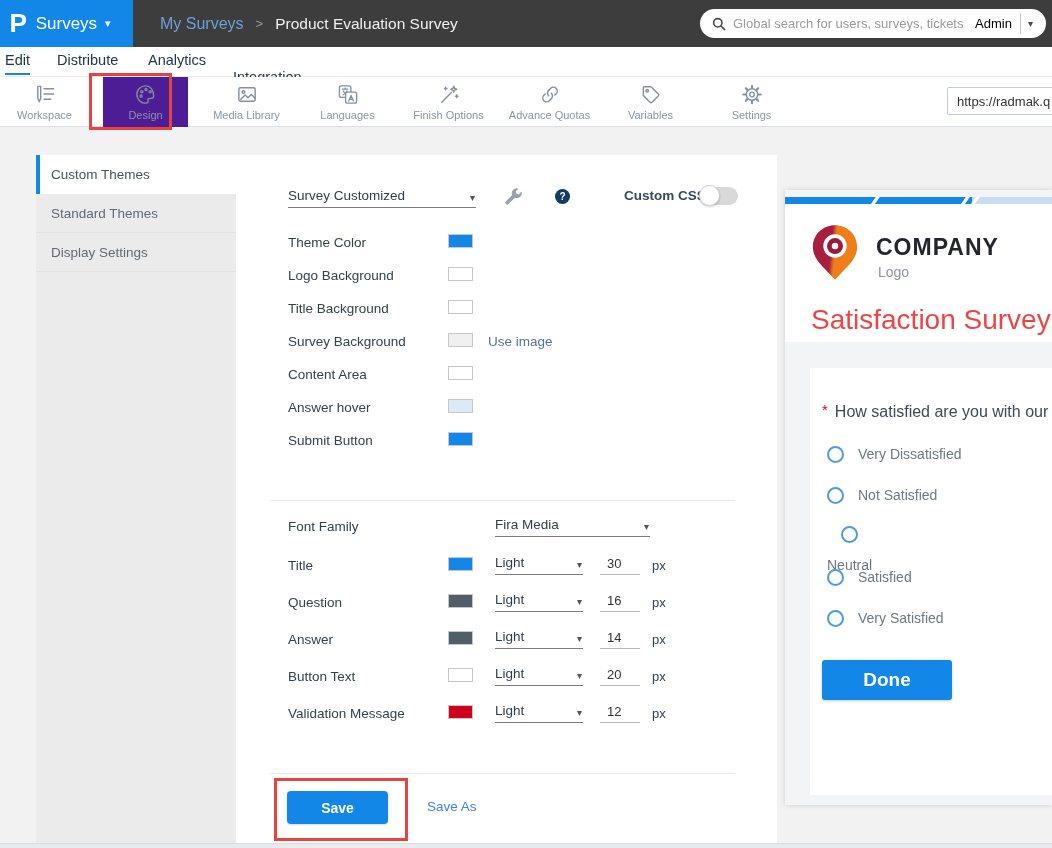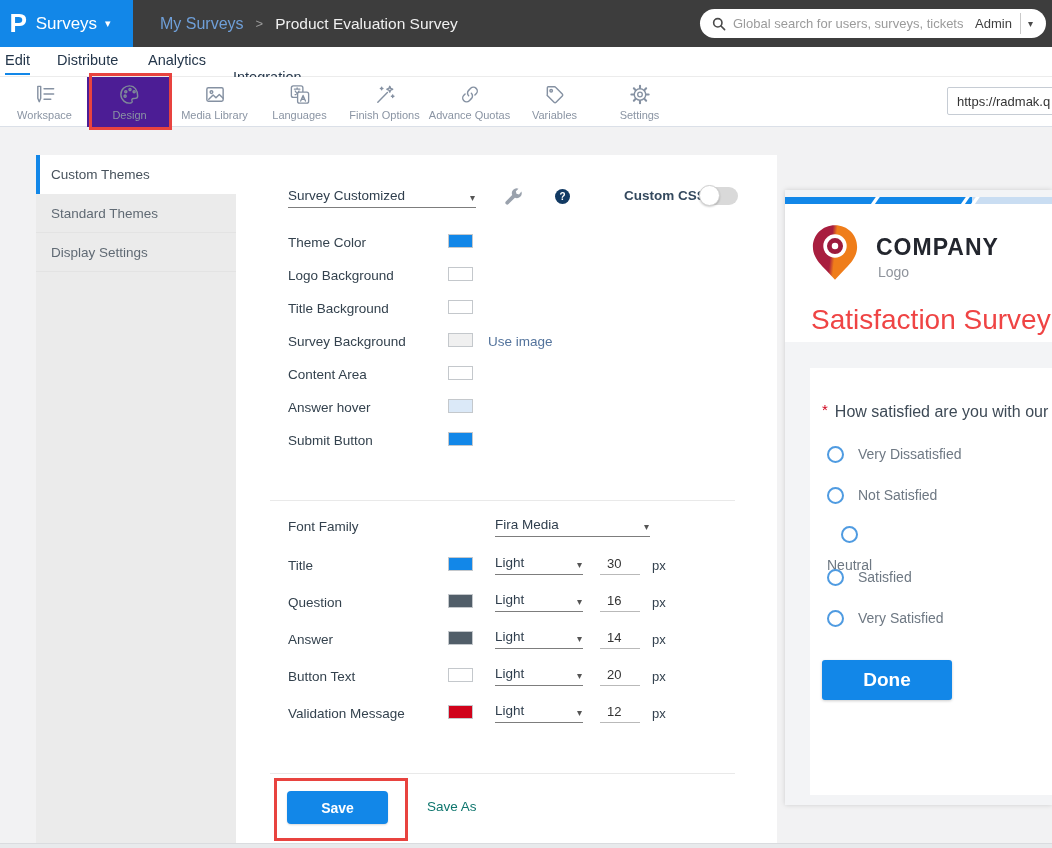--- a/index.html
+++ b/index.html
@@ -15,30 +15,30 @@
   .p-logo { margin-left:10px; color:#fff; font-size:25px; font-weight:bold; line-height:1; transform:scaleX(1.05); }
   .product-name { color:#fff; font-size:17px; font-weight:500; margin-left:9px; }
   .logoblock .caret { color:#fff; font-size:11px; margin-left:8px; }
   .breadcrumb { position:absolute; left:160px; top:0; height:47px; display:flex; align-items:center; gap:12px; }
   .bc-parent { color:#6f9fd8; font-size:16px; cursor:pointer; }
   .bc-sep { color:#9a9a9a; font-size:13px; }
   .bc-current { color:#f0f0f0; font-size:15.5px; }
   .search-pill { position:absolute; left:700px; top:9px; width:346px; height:29px; background:#fff; border-radius:15px; display:flex; align-items:center; padding:0 6px 0 11px; }
   .search-pill input { flex:1; border:none; outline:none; font-size:13px; color:#444; background:transparent; font-family:inherit; }
   .search-pill input::placeholder { color:#9b9b9b; }
-  .admin-label { font-size:13px; color:#404040; margin:0 8px 0 4px; cursor:pointer; }
+  .admin-label { font-size:13px; color:#000000; margin:0 8px 0 4px; cursor:pointer; }
   .pill-divider { width:1px; height:21px; background:#c9c9c9; }
   .admin-caret { color:#4a4a4a; font-size:10px; padding:0 7px; cursor:pointer; }
   
   .navbar { position:absolute; left:0; top:47px; width:1052px; height:30px; background:#fff; border-bottom:1px solid #ececec; }
   .nav-item { position:absolute; top:5px; font-size:14.5px; color:#24364a; cursor:pointer; padding-bottom:5px; }
   .nav-item.active { border-bottom:2px solid #1287e8; }
   
   .toolbar { position:absolute; left:0; top:77px; width:1052px; height:50px; background:#fff; border-bottom:1px solid #dbe0e8; }
-  .tb-items { position:absolute; left:2px; top:0; display:flex; }
+  .tb-items { position:absolute; left:2px; top:0; display:flex;gap:16px; }
   .tb-item { width:85px; height:50px; display:flex; flex-direction:column; align-items:center; justify-content:center; gap:3px; cursor:pointer; }
   .tb-item.active { background:#4c1d95; }
   .tb-item svg { display:block; }
   .tb-label { font-size:11px; color:#8a94a3; white-space:nowrap; }
   .anno { position:absolute; border:3px solid #e8433f; z-index:6; pointer-events:none; }
   .anno-design { left:89px; top:-4px; width:83px; height:57px; }
   .url-box { position:absolute; left:947px; top:10px; width:120px; height:28px; border:1px solid #c6ccd4; border-radius:2px; display:flex; align-items:center; padding-left:9px; overflow:hidden; }
   .url-box span { font-size:13px; color:#333; white-space:nowrap; }
   
   .sidebar { position:absolute; left:36px; top:155px; width:200px; height:689px; background:#ebebeb; }
@@ -67,21 +67,21 @@
   .ff-row .row-label { position:absolute; left:0; top:2px; }
   .ff-select { position:absolute; left:207px; top:0; width:155px; }
   .f-row { position:absolute; left:52px; width:470px; height:24px; }
   .f-row .row-label { position:absolute; left:0; top:3px; }
   .f-row .swatch { top:2px; }
   .weight-select { position:absolute; left:207px; top:0; width:88px; }
   .size-input { position:absolute; left:312px; top:0; width:40px; border:none; border-bottom:1px solid #b9b9b9; font-size:13px; color:#333; padding:1px 2px 3px 7px; outline:none; font-family:inherit; background:transparent; }
   .unit { position:absolute; left:364px; top:3px; font-size:13px; color:#33414e; }
   .save-btn { position:absolute; left:51px; top:636px; width:101px; height:33px; background:#1287e8; color:#fff; border:none; border-radius:4px; font-size:14px; font-weight:bold; font-family:inherit; cursor:pointer; box-shadow:0 1px 2px rgba(0,0,0,.15); }
   .anno-save { left:38px; top:623px; width:134px; height:63px; }
-  .save-as { position:absolute; left:191px; top:644px; font-size:13.5px; color:#0f766e; cursor:pointer; }
+  .save-as { position:absolute; left:191px; top:644px; font-size:13.5px; color:#3b82f6; cursor:pointer; }
   
   .preview { position:absolute; left:785px; top:190px; width:267px; height:615px; background:#f3f4f6; box-shadow:0 0 5px rgba(0,0,0,.15); }
   .progress { position:absolute; left:0; top:7px; width:100%; height:7px; background:#c9ddf2; overflow:hidden; }
   .progress .pfill { position:absolute; left:0; top:0; height:100%; background:#1287e8; }
   .progress .slash { position:absolute; top:-2px; width:4px; height:12px; background:#fff; transform:skewX(-35deg); }
   .pv-header { position:absolute; left:0; top:14px; width:100%; height:138px; background:#fff; overflow:hidden; }
   .pin-logo { position:absolute; left:24px; top:18px; }
   .company { position:absolute; left:91px; top:30px; font-size:23px; font-weight:bold; color:#23262e; letter-spacing:1px; }
   .company-sub { position:absolute; left:93px; top:60px; font-size:14px; color:#8f949c; }
   .pv-title { position:absolute; left:26px; top:100px; font-size:28px; font-weight:300; color:#ef4444; white-space:nowrap; }

